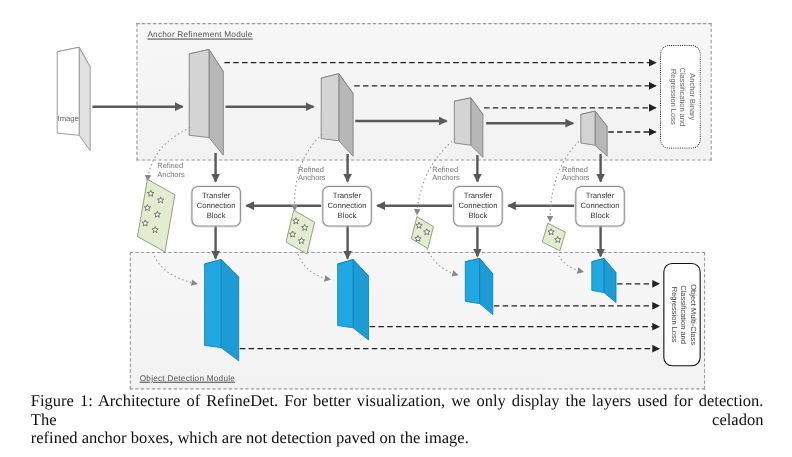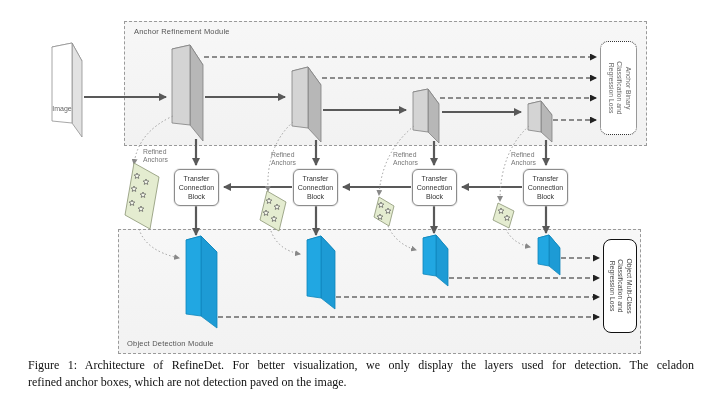--- a/index.html
+++ b/index.html
@@ -2,21 +2,21 @@
 <html><head>
 <meta charset="utf-8">
 <style>
   html,body{margin:0;padding:0;background:#fff;}
   .stage{position:relative;width:720px;height:415px;background:#fff;overflow:hidden;
          font-family:"Liberation Sans",sans-serif;}
   
   .module{position:absolute;border:1.3px dashed #9a9a9a;background:linear-gradient(180deg,#f7f7f7,#f2f2f2);z-index:0;}
   .arm{left:124px;top:21px;width:521px;height:123px;}
   .odm{left:118px;top:229px;width:521px;height:123px;text-align:right;}
-  .module-label{position:absolute;font-size:7.5px;color:#555;letter-spacing:.2px;white-space:nowrap;}
+  .module-label{position:absolute;font-size:7.5px;color:#555;letter-spacing:.2px;white-space:nowrap;text-decoration:underline;}
   .arm .module-label{left:9px;top:5px;}
   .odm .module-label{left:8px;bottom:5px;}
   
   svg.diagram{position:absolute;left:0;top:0;z-index:1;}
   
   .tcb{position:absolute;top:169px;width:45px;height:37px;border:1.4px solid #8c8c8c;border-radius:6px;
        background:#fff;z-index:2;box-sizing:border-box;display:flex;align-items:center;justify-content:center;
        box-shadow:0 0 0 1px rgba(200,200,200,.35);}
   .tcb-text{font-size:7px;line-height:9px;color:#333;text-align:center;white-space:pre-line;}
   
@@ -24,21 +24,21 @@
   .anchor-loss{left:600px;top:41px;width:37px;height:94px;border:1.6px dotted #333;}
   .object-loss{left:603px;top:239px;width:34px;height:94px;border:1.8px solid #111;}
   .vtext{position:absolute;left:50%;top:50%;width:92px;transform:translate(-50%,-50%) rotate(90deg);
          text-align:center;font-size:6.8px;line-height:8.6px;color:#666;white-space:pre-line;}
   .object-loss .vtext{color:#444;}
   
   .ra-label{position:absolute;font-size:6.8px;line-height:8.2px;color:#777;white-space:pre-line;z-index:2;}
   .image-label{position:absolute;left:48px;top:105px;width:28px;text-align:center;font-size:7px;color:#666;z-index:2;}
   
   .caption{position:absolute;left:28px;top:357px;width:666px;font-family:"Liberation Serif",serif;
-           font-size:12px;line-height:17px;color:#101010;z-index:2;}
+           font-size:15px;line-height:17px;color:#101010;z-index:2;}
   .cap-just{text-align:justify;text-align-last:justify;}
   
   .watermark{position:absolute;left:597px;top:372px;font-size:17px;color:rgba(255,255,255,.92);
              text-shadow:0 0 2px rgba(120,120,120,.35);z-index:3;white-space:nowrap;}
 </style>
 </head>
 <body>
 
 <div class="stage">
 

